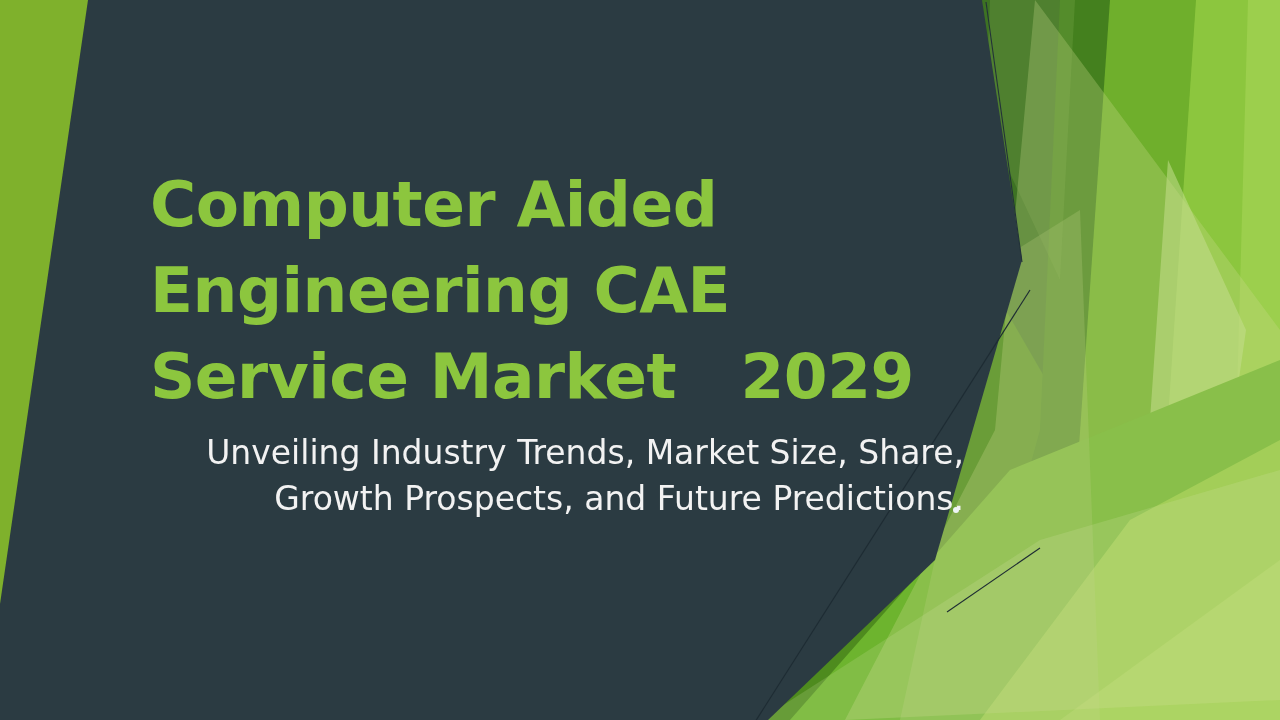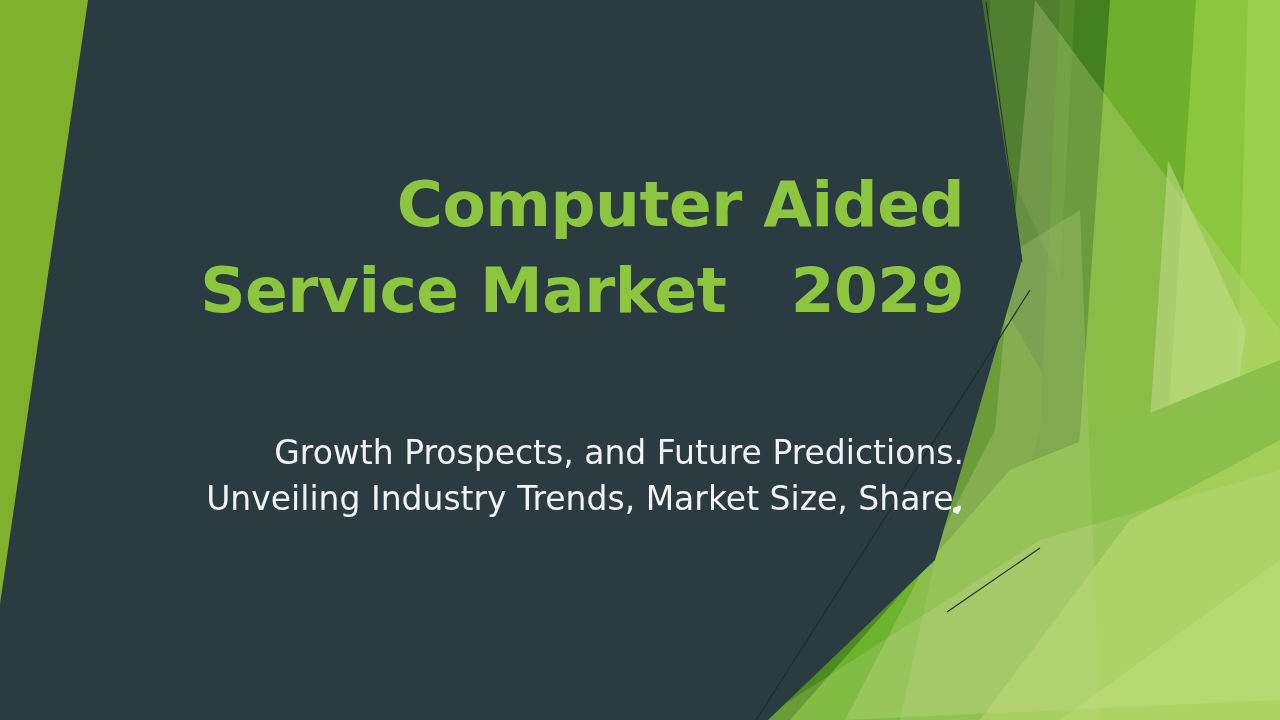--- a/index.html
+++ b/index.html
@@ -31,21 +31,20 @@
     top: 0;
     left: 0;
     width: 1280px;
     height: 720px;
   }
   #title-block {
     position: absolute;
     left: 150px;
     top: 162px;
     width: 814px;
-    text-align: right;
   }
   .title-line {
     display: block;
     font-family: "DejaVu Sans", sans-serif;
     font-weight: bold;
     font-size: 63px;
     line-height: 86px;
     letter-spacing: -0.5px;
     color: #8CC63E;
     white-space: pre;
@@ -120,22 +119,23 @@
 
     <polygon points="0,0 88,0 0,604" fill="#7FB12C"></polygon>
 
     <circle cx="956" cy="510" r="3" fill="#EEF4F6"></circle>
   </svg>
 
   <div id="content">
 
     <div id="title-block">
       <span class="title-line">Computer Aided</span>
+      <span class="title-line">Engineering CAE</span>
       <span class="title-line">Service Market   2029</span>
     </div>
 
     <div id="subtitle-block">
+      <span class="subtitle-line">Unveiling Industry Trends, Market Size, Share,</span>
       <span class="subtitle-line">Growth Prospects, and Future Predictions.</span>
-      <span class="subtitle-line">Unveiling Industry Trends, Market Size, Share,</span>
     </div>
 
   </div>
 </div>
 
 </body></html>

